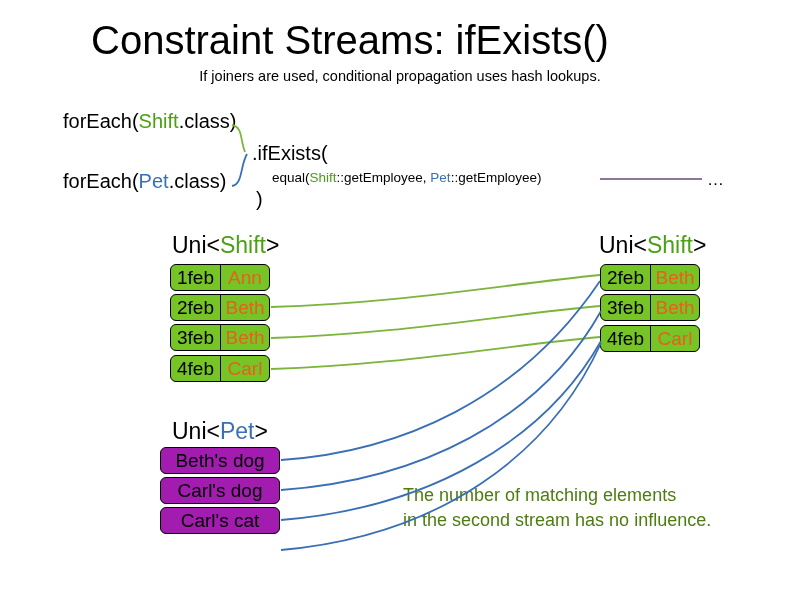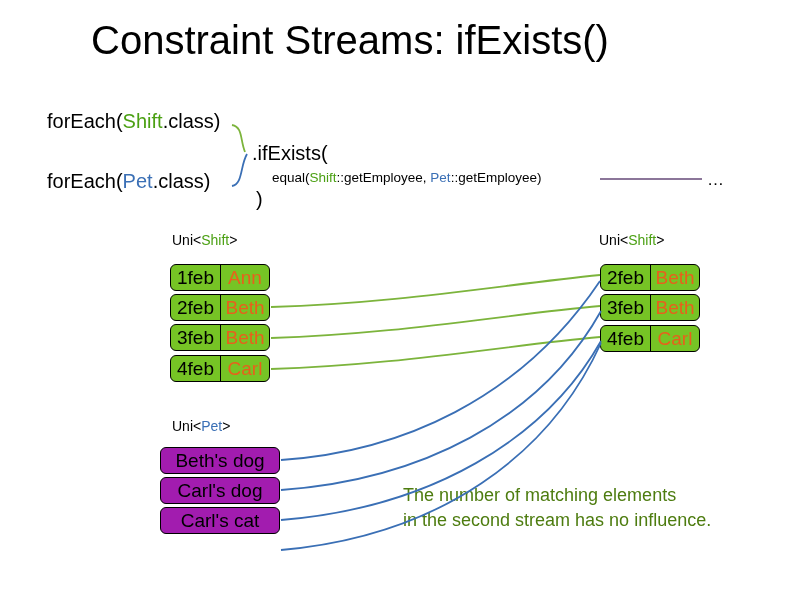--- a/index.html
+++ b/index.html
@@ -37,20 +37,21 @@
     font-size: 14.5px;
     color: #000000;
     white-space: nowrap;
   }
 
   
   .codeline {
     font-size: 20px;
     color: #000000;
     white-space: nowrap;
+    margin-left: 16px;
   }
   #foreach-shift { left: 47px; top: 110px; }
   #foreach-pet   { left: 47px; top: 170px; }
   #ifexists      { left: 252px; top: 142px; font-size: 20px; color:#000; white-space:nowrap;}
   #closeparen    { left: 256px; top: 188px; font-size: 20px; color:#000; white-space:nowrap;}
   #equalline {
     left: 272px; top: 170px;
     font-size: 13.5px;
     color: #000000;
     white-space: nowrap;
@@ -62,21 +63,21 @@
   #ellipsis {
     left: 707px; top: 170px;
     font-size: 17px;
     color: #000;
     white-space: nowrap;
     letter-spacing: 1px;
   }
 
   
   .stream-header {
-    font-size: 14px;
+    font-size: 23px;
     color: #000000;
     white-space: nowrap;
   }
   #hdr-left-shift  { left: 172px; top: 232px; }
   #hdr-right-shift { left: 599px; top: 232px; }
   #hdr-left-pet    { left: 172px; top: 418px; }
 
   
   .factbox {
     position: absolute;
@@ -136,20 +137,21 @@
     width: 800px; height: 600px;
     pointer-events: none;
   }
 </style>
 </head>
 <body>
 
 <div id="stage">
 
   <div class="abs" id="title">Constraint Streams: ifExists()</div>
+  <div class="abs" id="subtitle">If joiners are used, conditional propagation uses hash lookups.</div>
 
   <div class="abs codeline" id="foreach-shift"><span>forEach(</span><span class="kw-shift">Shift</span><span>.class)</span></div>
 
   <div class="abs codeline" id="foreach-pet"><span>forEach(</span><span class="kw-pet">Pet</span><span>.class)</span></div>
 
   <div class="abs" id="ifexists">.ifExists(</div>
 
   <div class="abs" id="equalline"><span>equal(</span><span class="kw-shift">Shift</span><span>::getEmployee, </span><span class="kw-pet">Pet</span><span>::getEmployee)</span></div>
 
   <div class="abs" id="closeparen">)</div>

